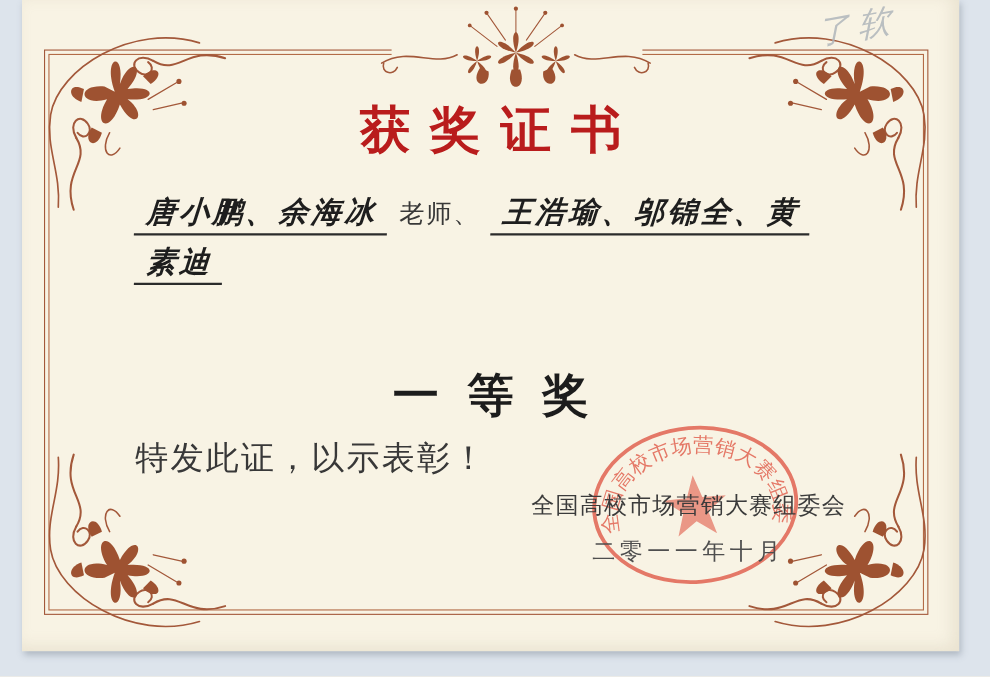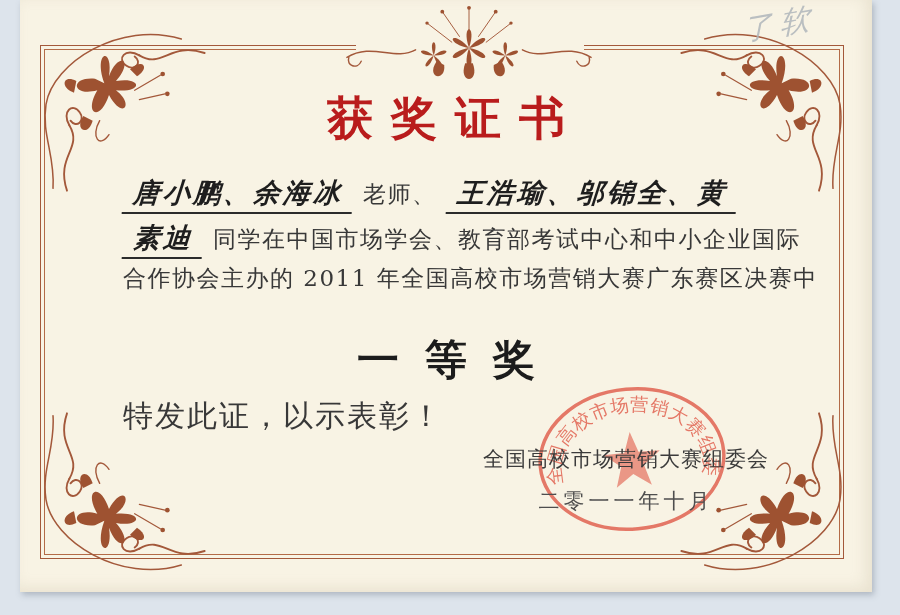--- a/index.html
+++ b/index.html
@@ -203,24 +203,22 @@
   <div class="title">获奖证书</div>
 
   <div class="bodyline l1">
     <span class="hand">唐小鹏、余海冰</span>
     <span class="printed-gap">老师、</span>
     <span class="hand">王浩瑜、邬锦全、黄</span>
   </div>
 
   <div class="bodyline l2">
     <span class="hand">素迪</span>
-    <span class="printed-gap">同学在中国市场学会、教育部考试中心和中小企业国际</span>
   </div>
 
-  <div class="bodyline l3">合作协会主办的 2011 年全国高校市场营销大赛广东赛区决赛中</div>
 
   <div class="award">一等奖</div>
 
   <div class="closing">特发此证，以示表彰！</div>
 
   <svg class="seal" viewBox="0 0 200 158">
     <ellipse cx="100" cy="79" rx="92" ry="70" fill="none" stroke="#e05a48" stroke-width="3.5"></ellipse>
     <path d="M100,52 L107.1,72.3 L128.5,72.7 L111.4,85.7 L117.6,106.3 L100,94 L82.4,106.3 L88.6,85.7 L71.5,72.7 L92.9,72.3 Z" fill="#e05a48" opacity="0.75"></path>
     <path id="sealArc" d="M30,100 A72,56 0 1 1 170,100" fill="none"></path>
     <text font-size="18.5" fill="#e05a48" letter-spacing="0.5" font-family="DejaVu Serif, Liberation Serif, serif">

